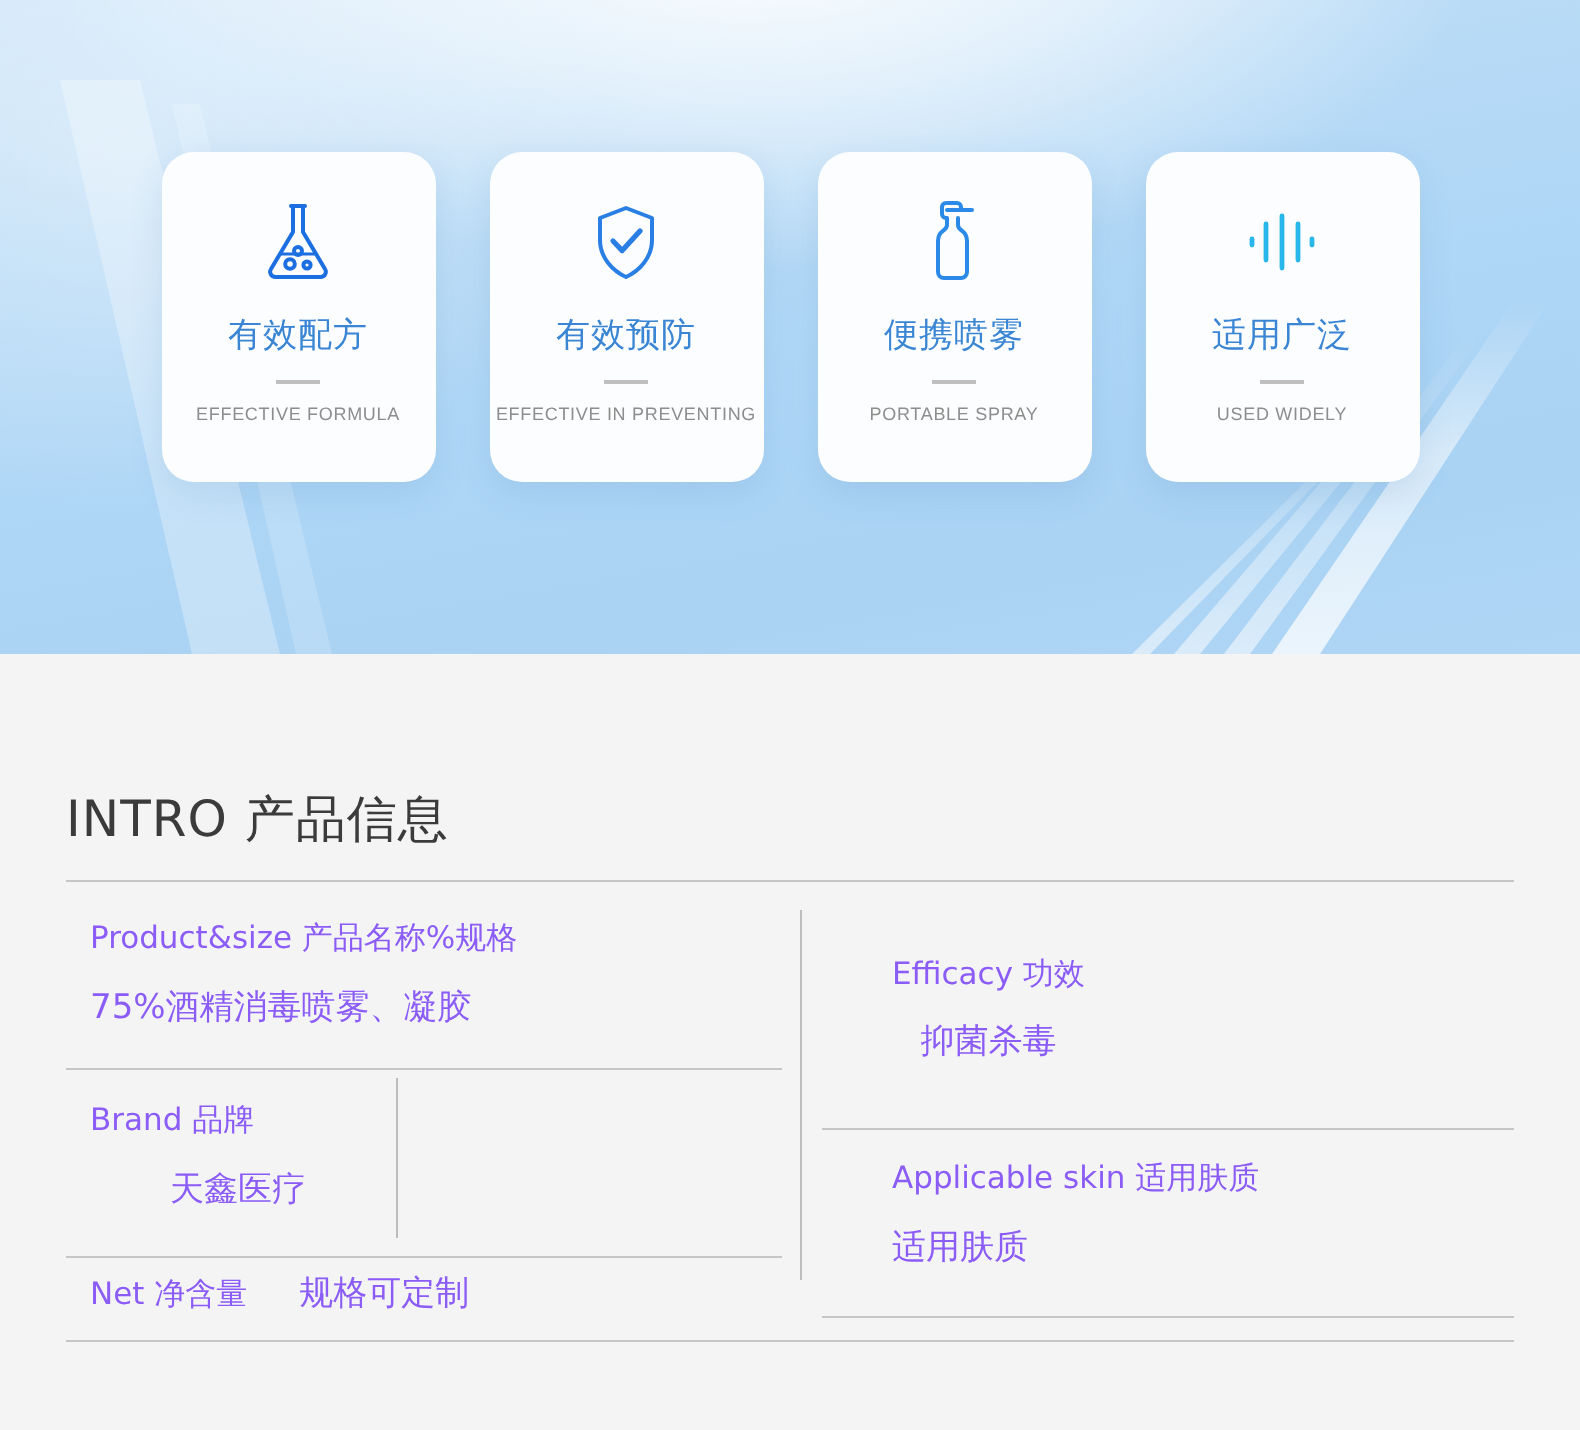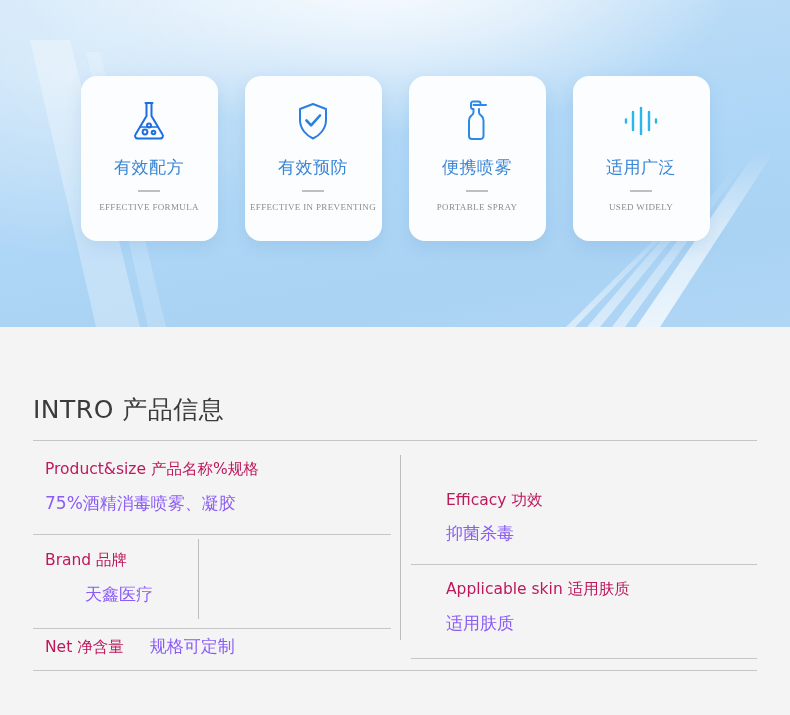--- a/index.html
+++ b/index.html
@@ -61,21 +61,21 @@
     background: #bfbfbf;
     margin-top: 11px;
     margin-bottom: 9px;
   }
   .card-sub {
     font-size: 9px;
     color: #8d8d8d;
     letter-spacing: 0.35px;
     text-align: right;
     line-height: 1.35;
-    font-family: Liberation Serif, serif;
+    font-family: Liberation Sans, sans-serif;
   }
 
   
   .intro {
     position: relative;
     width: 790px;
     height: 388px;
     background: #f4f4f4;
   }
   .intro-heading {
@@ -103,38 +103,38 @@
     position: absolute;
     width: 1px;
     background: #bdbdbd;
   }
   .vr-main  { left: 400px; top: 128px; height: 185px; }
   .vr-brand { left: 198px; top: 212px; height: 80px; }
 
   .field { position: absolute; }
   .field-label {
     font-size: 15.5px;
-    color: #be185d;
+    color: #8b5cf6;
     font-family: "DejaVu Sans", sans-serif;
     white-space: nowrap;
   }
   .field-value {
     font-size: 17px;
     color: #8b5cf6;
     font-family: "DejaVu Sans", sans-serif;
     white-space: nowrap;
   }
   .inline-row { display: flex; align-items: baseline; gap: 26px; }
 
   .f-product  { left: 45px; top: 132px; }
   .f-product .field-value { margin-top: 12px; }
   .f-brand    { left: 45px; top: 223px; }
   .f-brand .field-value { margin-top: 12px; margin-left: 40px; }
   .f-net      { left: 45px; top: 308px; }
-  .f-efficacy { left: 446px; top: 163px; }
+  .f-efficacy { left: 446px; top: 150px; text-align: center; }
   .f-efficacy .field-value { margin-top: 11px; }
   .f-skin     { left: 446px; top: 252px; }
   .f-skin .field-value { margin-top: 12px; }
 </style>
 </head>
 <body>
 
 <div class="banner">
 
   <svg class="banner-streaks" width="790" height="327" viewBox="0 0 790 327">

